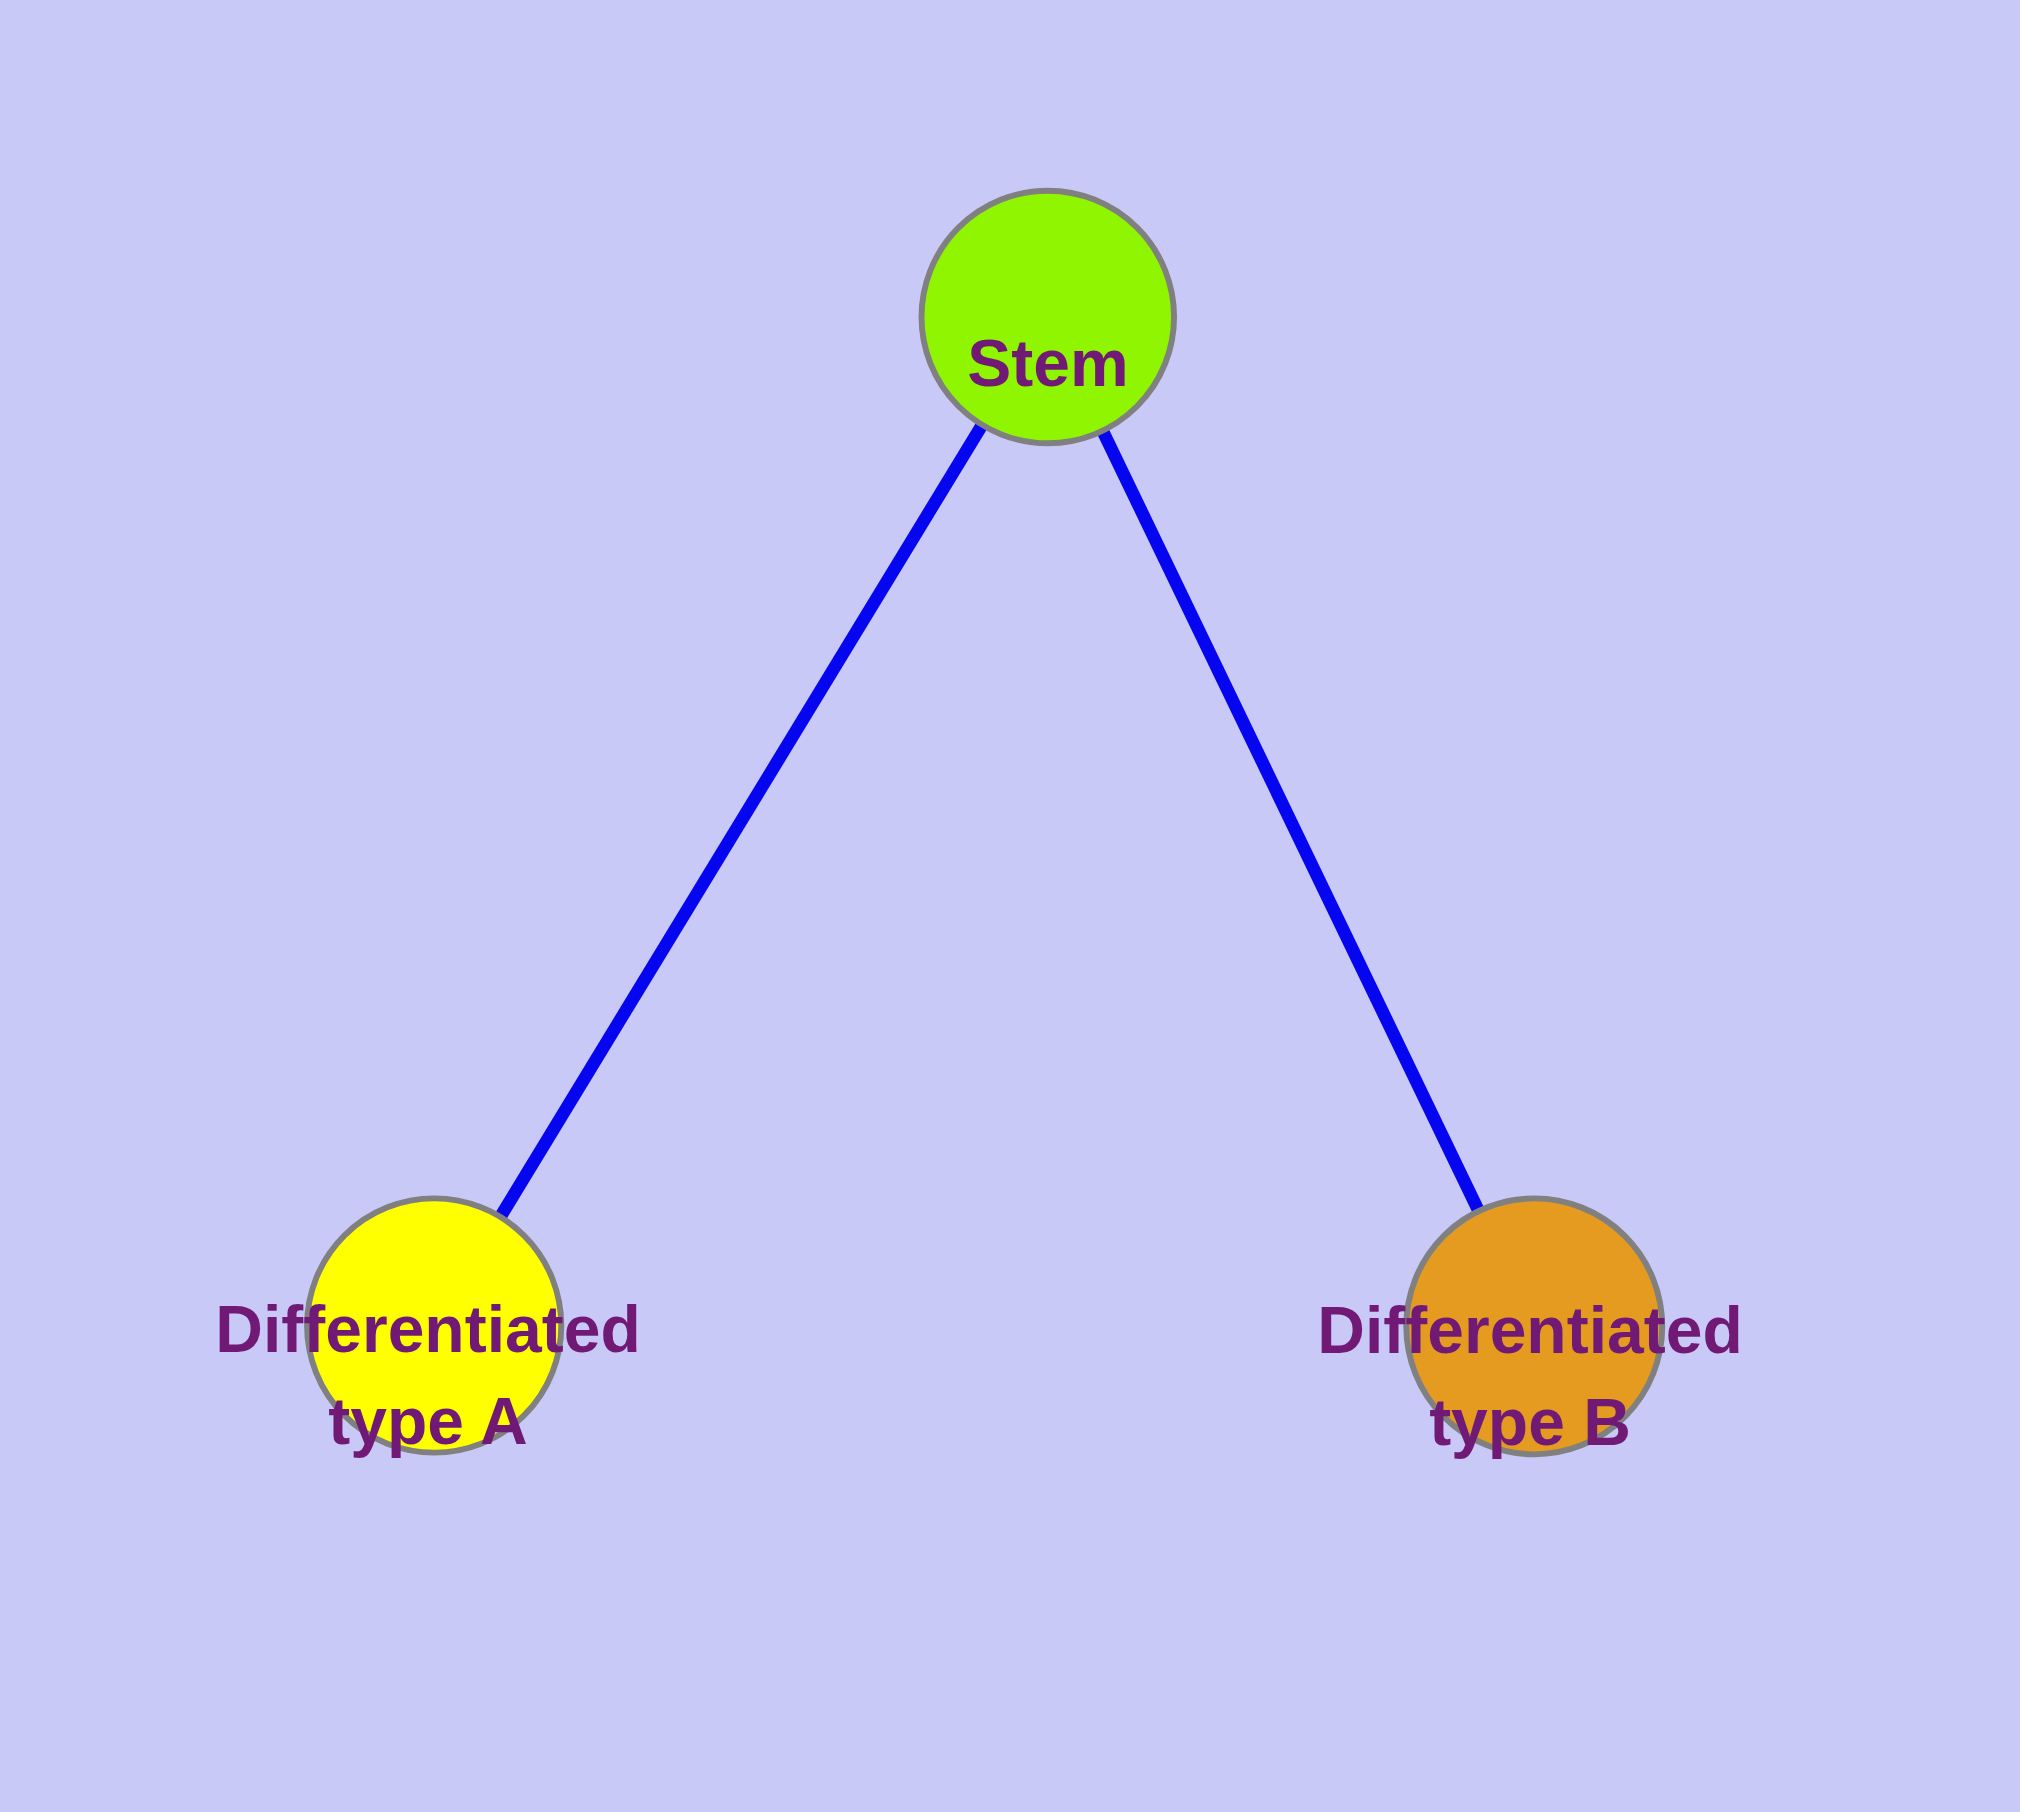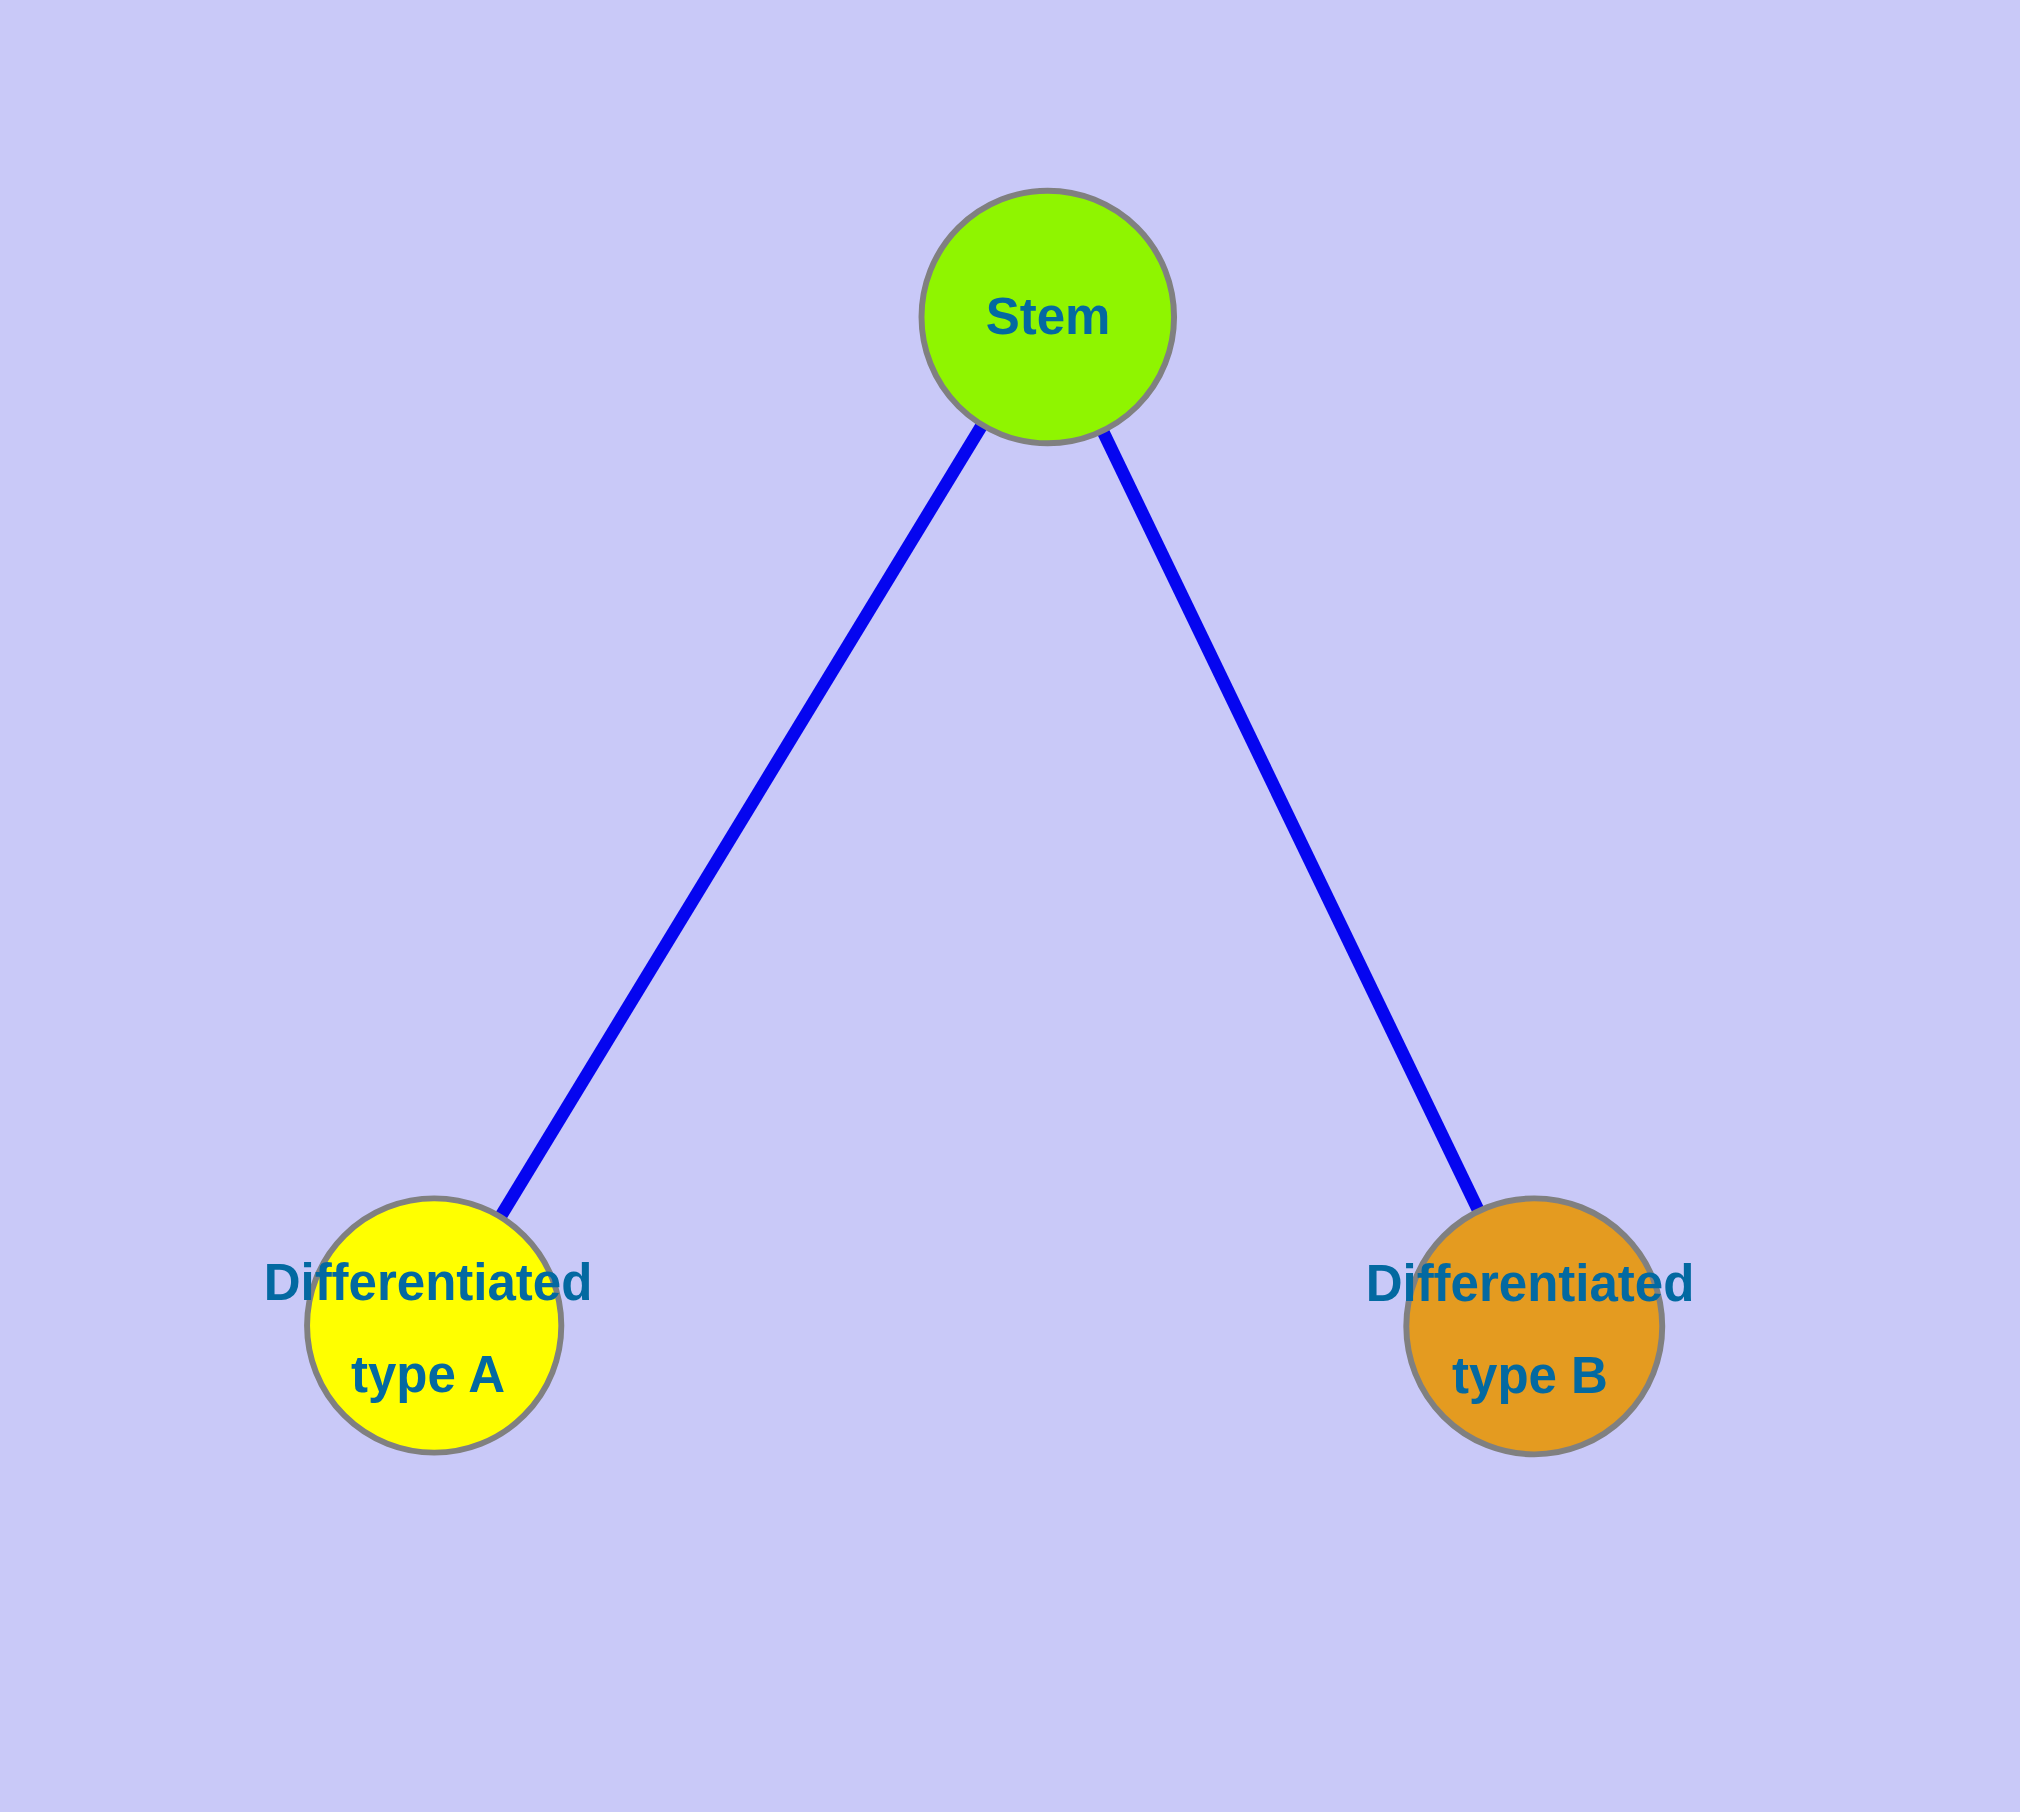--- a/index.html
+++ b/index.html
@@ -26,27 +26,28 @@
     fill: none;
     stroke-width: 15px;
     stroke-linecap: butt;
   }
   .node-circle {
     stroke-width: 7px;
   }
   .node-label {
     position: absolute;
     transform: translate(-50%, -50%);
-    color: #0369a1;
+    color: #701a75;
     font-weight: bold;
-    font-size: 51px;
+    font-size: 66px;
     line-height: 92px;
     text-align: center;
     white-space: pre-line;
     pointer-events: none;
+    margin-top: 46px;
   }
 </style>
 </head>
 <body>
 
 <div class="stage">
 
   <svg viewBox="0 0 2384 2138" width="2021" height="1812" aria-hidden="false">
 
     <rect x="0" y="0" width="2384" height="2138" fill="#C9C9F8"></rect>

